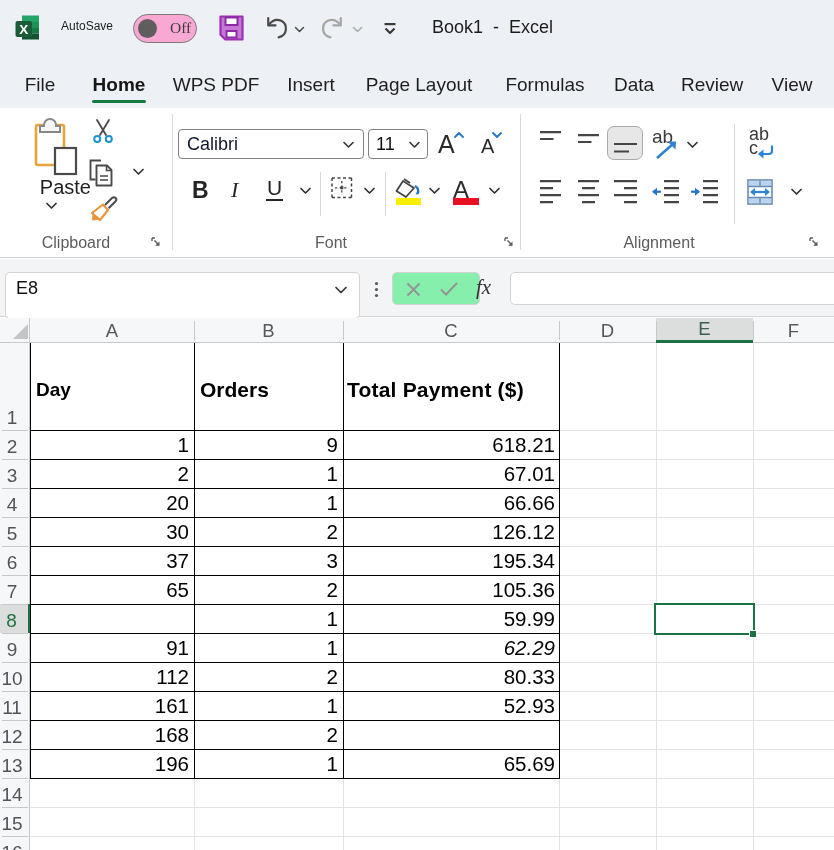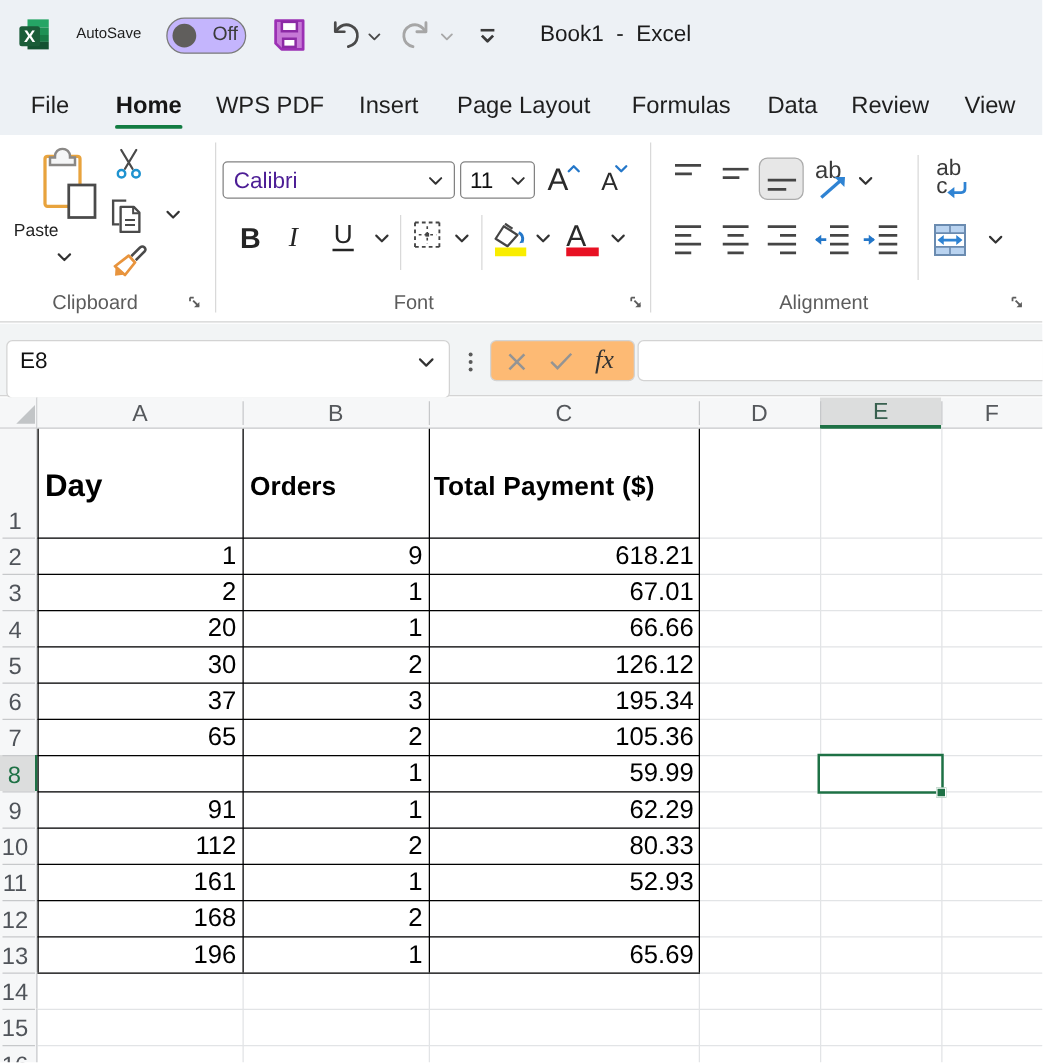--- a/index.html
+++ b/index.html
@@ -31,21 +31,21 @@
 <div class="abs" id="titlebar">
  <svg class="abs" style="left:15px;top:15px" width="25" height="25" viewBox="0 0 25 25">
   <rect x="7" y="0.5" width="17" height="6.5" fill="#25a565"></rect>
   <rect x="7" y="7" width="17" height="6" fill="#1e9155"></rect>
   <rect x="7" y="13" width="17" height="5.5" fill="#177a45"></rect>
   <rect x="7" y="18.5" width="17" height="6" fill="#135231"></rect>
   <rect x="0.5" y="6" width="16.5" height="16" rx="2" fill="#1a5c38"></rect>
   <text x="8.7" y="18.6" font-size="13.5" font-weight="bold" fill="#fff" text-anchor="middle" font-family="Liberation Sans">X</text>
  </svg>
  <div class="abs" style="left:61px;top:19px;font-size:12px;color:#1d1d1d;">AutoSave</div>
- <div class="abs" style="left:133px;top:14px;width:64px;height:29px;background:#c4b5fd;border:1.6px solid #7a7a7a;border-radius:15px;">
+ <div class="abs" style="left:133px;top:14px;width:64px;height:29px;background:#f9a8d4;border:1.6px solid #7a7a7a;border-radius:15px;font-family:Liberation Serif, serif;">
    <div class="abs" style="left:4px;top:3.5px;width:19px;height:19px;border-radius:50%;background:#605e5c;"></div>
    <div class="abs" style="left:36px;top:3.5px;font-size:15.5px;color:#3b3b3b;">Off</div>
  </div>
  <svg class="abs" style="left:219px;top:15px" width="25" height="26" viewBox="0 0 25 26">
   <path d="M1.5 1.5 h22 v23 h-17.2 l-4.8-4.8 z" fill="#c678d6" stroke="#9b30b4" stroke-width="2.2" stroke-linejoin="round"></path>
   <rect x="6.5" y="2.5" width="12" height="7.5" fill="#fff" stroke="#8c2aa5" stroke-width="2"></rect>
   <rect x="7.5" y="16" width="10" height="6.5" fill="#fff" stroke="#8c2aa5" stroke-width="2"></rect>
  </svg>
  <svg class="abs" style="left:262px;top:15px" width="27" height="26" viewBox="0 0 26 25">
   <path d="M6 3 L6 10 L13 10" fill="none" stroke="#4a4a4a" stroke-width="2.1" stroke-linecap="round" stroke-linejoin="round"></path>
@@ -78,21 +78,21 @@
  <div class="tab" style="left:681px;width:62px;">Review</div>
  <div class="tab" style="left:768px;width:48px;">View</div>
 </div>
 <div class="abs" id="ribbon">
 
  <svg class="abs" style="left:32px;top:10px" width="48" height="58" viewBox="0 0 48 58">
   <rect x="4" y="7" width="28" height="40" rx="2" fill="none" stroke="#e8a33d" stroke-width="2.6"></rect>
   <path d="M12 8 v-1 a6 6 0 0 1 12 0 v1 h4 v6 h-20 v-6 z" fill="#f5f6f7" stroke="#8a8886" stroke-width="2"></path>
   <rect x="23" y="30" width="21" height="26" fill="#fff" stroke="#4a4a4a" stroke-width="2.2"></rect>
  </svg>
- <div class="abs" style="left:11px;top:68px;width:80px;text-align:left;font-size:14px;color:#1f1f1f;">Paste</div>
+ <div class="abs" style="left:11px;top:68px;width:80px;text-align:right;font-size:20px;color:#1f1f1f;">Paste</div>
  <svg class="abs" style="left:45px;top:94px" width="13" height="8" viewBox="0 0 13 8">
         <path d="M2 1.5 L6.5 6 L11 1.5" fill="none" stroke="#333" stroke-width="1.7" stroke-linecap="round" stroke-linejoin="round"></path>
       </svg>
  <svg class="abs" style="left:93px;top:11px" width="20" height="26" viewBox="0 0 20 26">
   <path d="M4 1 L13 16 M16 1 L7 16" stroke="#4a4a4a" stroke-width="1.8" stroke-linecap="round"></path>
   <circle cx="4.2" cy="20" r="3" fill="none" stroke="#1f93d0" stroke-width="2"></circle>
   <circle cx="15.8" cy="20" r="3" fill="none" stroke="#1f93d0" stroke-width="2"></circle>
  </svg>
  <svg class="abs" style="left:88px;top:51px" width="30" height="28" viewBox="0 0 30 28">
   <path d="M13 1.5 h-10.5 v19 h5" fill="none" stroke="#4a4a4a" stroke-width="1.9"></path>
@@ -110,21 +110,21 @@
  </svg>
  <div class="glabel" style="left:26px;width:100px;">Clipboard</div>
  <svg class="abs" style="left:150px;top:128px" width="12" height="12" viewBox="0 0 12 12">
         <path d="M2 2 h3 M2 2 v3" stroke="#5c5c5c" stroke-width="1.4" fill="none"></path>
         <path d="M4.5 4.5 L9 9" stroke="#5c5c5c" stroke-width="1.5"></path>
         <path d="M9.5 5.5 v4.3 h-4.3 z" fill="#5c5c5c"></path>
       </svg>
  <div class="gsep" style="left:172px;"></div>
 
  <div class="abs" style="left:178px;top:21px;width:186px;height:30px;border:1px solid #828282;border-radius:4px;background:#fff;">
-   <div class="abs" style="left:8px;top:4px;font-size:18px;color:#4c1d95;">Calibri</div>
+   <div class="abs" style="left:8px;top:4px;font-size:18px;color:#0f172a;">Calibri</div>
    <svg class="abs" style="right:8px;top:11px" width="13" height="8" viewBox="0 0 13 8">
           <path d="M2 1.5 L6.5 6 L11 1.5" fill="none" stroke="#333" stroke-width="1.6" stroke-linecap="round" stroke-linejoin="round"></path>
         </svg>
  </div>
  <div class="abs" style="left:368px;top:21px;width:60px;height:30px;border:1px solid #828282;border-radius:4px;background:#fff;">
    <div class="abs" style="left:7px;top:4px;font-size:18px;color:#101010;">11</div>
    <svg class="abs" style="right:6px;top:11px" width="13" height="8" viewBox="0 0 13 8">
           <path d="M2 1.5 L6.5 6 L11 1.5" fill="none" stroke="#333" stroke-width="1.6" stroke-linecap="round" stroke-linejoin="round"></path>
         </svg>
  </div>
@@ -242,21 +242,21 @@
   <div class="abs" style="left:10px;top:5px;font-size:18px;color:#111;">E8</div>
   <svg class="abs" style="right:11px;top:13px" width="14" height="9" viewBox="0 0 14 9">
           <path d="M2 1.5 L7 6.5 L12 1.5" fill="none" stroke="#333" stroke-width="1.7" stroke-linecap="round" stroke-linejoin="round"></path>
         </svg>
  </div>
  <svg class="abs" style="left:374px;top:22px" width="5" height="17" viewBox="0 0 5 17">
         <circle cx="2.5" cy="2.5" r="1.6" fill="#5a5a5a"></circle>
         <circle cx="2.5" cy="8.5" r="1.6" fill="#5a5a5a"></circle>
         <circle cx="2.5" cy="14.5" r="1.6" fill="#5a5a5a"></circle>
       </svg>
- <div class="fbox" style="left:392px;top:13px;width:116px;height:33px;background:#fdba74;">
+ <div class="fbox" style="left:392px;top:13px;width:88px;height:33px;background:#86efac;">
   <svg class="abs" style="left:12px;top:8px" width="17" height="17" viewBox="0 0 17 17">
           <path d="M2.5 2.5 L14.5 14.5 M14.5 2.5 L2.5 14.5" stroke="#949494" stroke-width="2"></path>
         </svg>
   <svg class="abs" style="left:46px;top:8px" width="20" height="16" viewBox="0 0 20 16">
           <path d="M2 8.5 L7 13.5 L18 2" fill="none" stroke="#949494" stroke-width="2"></path>
         </svg>
   <div class="abs" style="left:83px;top:2px;font-size:21px;font-style:italic;font-family:'Liberation Serif',serif;color:#333;">fx</div>
  </div>
  <div class="fbox" style="left:510px;top:13px;width:330px;height:33px;"></div>
 </div>
@@ -339,21 +339,21 @@
  <div class="abs" style="left:30px;top:199px;width:530px;height:1px;background:#000;"></div>
  <div class="abs" style="left:30px;top:228px;width:530px;height:1px;background:#000;"></div>
  <div class="abs" style="left:30px;top:257px;width:530px;height:1px;background:#000;"></div>
  <div class="abs" style="left:30px;top:286px;width:530px;height:1px;background:#000;"></div>
  <div class="abs" style="left:30px;top:315px;width:530px;height:1px;background:#000;"></div>
  <div class="abs" style="left:30px;top:344px;width:530px;height:1px;background:#000;"></div>
  <div class="abs" style="left:30px;top:373px;width:530px;height:1px;background:#000;"></div>
  <div class="abs" style="left:30px;top:402px;width:530px;height:1px;background:#000;"></div>
  <div class="abs" style="left:30px;top:431px;width:530px;height:1px;background:#000;"></div>
  <div class="abs" style="left:30px;top:460px;width:530px;height:1px;background:#000;"></div>
- <div class="cell bold" style="left:36px;top:25px;width:150px;height:87px;line-height:93px;font-size:25px;">Day</div>
+ <div class="cell bold" style="left:36px;top:25px;width:150px;height:87px;line-height:93px;font-size:19px;">Day</div>
  <div class="cell bold" style="left:347px;top:25px;width:210px;height:87px;line-height:93px;font-size:21px;letter-spacing:0.2px;">Total Payment ($)</div>
  <div class="cell bold" style="left:200px;top:25px;width:140px;height:87px;line-height:93px;font-size:21px;">Orders</div>
  <div class="cell num" style="left:89px;top:112px;width:100px;height:29px;line-height:29px;">1</div>
  <div class="cell num" style="left:238px;top:112px;width:100px;height:29px;line-height:29px;">9</div>
  <div class="cell num" style="left:455px;top:112px;width:100px;height:29px;line-height:29px;">618.21</div>
  <div class="cell num" style="left:89px;top:141px;width:100px;height:29px;line-height:29px;">2</div>
  <div class="cell num" style="left:238px;top:141px;width:100px;height:29px;line-height:29px;">1</div>
  <div class="cell num" style="left:455px;top:141px;width:100px;height:29px;line-height:29px;">67.01</div>
  <div class="cell num" style="left:89px;top:170px;width:100px;height:29px;line-height:29px;">20</div>
  <div class="cell num" style="left:238px;top:170px;width:100px;height:29px;line-height:29px;">1</div>
@@ -364,21 +364,21 @@
  <div class="cell num" style="left:89px;top:228px;width:100px;height:29px;line-height:29px;">37</div>
  <div class="cell num" style="left:238px;top:228px;width:100px;height:29px;line-height:29px;">3</div>
  <div class="cell num" style="left:455px;top:228px;width:100px;height:29px;line-height:29px;">195.34</div>
  <div class="cell num" style="left:89px;top:257px;width:100px;height:29px;line-height:29px;">65</div>
  <div class="cell num" style="left:238px;top:257px;width:100px;height:29px;line-height:29px;">2</div>
  <div class="cell num" style="left:455px;top:257px;width:100px;height:29px;line-height:29px;">105.36</div>
  <div class="cell num" style="left:238px;top:286px;width:100px;height:29px;line-height:29px;">1</div>
  <div class="cell num" style="left:455px;top:286px;width:100px;height:29px;line-height:29px;">59.99</div>
  <div class="cell num" style="left:89px;top:315px;width:100px;height:29px;line-height:29px;">91</div>
  <div class="cell num" style="left:238px;top:315px;width:100px;height:29px;line-height:29px;">1</div>
- <div class="cell num" style="left:455px;top:315px;width:100px;height:29px;line-height:29px;">62.29</div>
+ <div class="cell num" style="left:455px;top:315px;width:100px;height:29px;line-height:29px;font-style:italic;">62.29</div>
  <div class="cell num" style="left:89px;top:344px;width:100px;height:29px;line-height:29px;">112</div>
  <div class="cell num" style="left:238px;top:344px;width:100px;height:29px;line-height:29px;">2</div>
  <div class="cell num" style="left:455px;top:344px;width:100px;height:29px;line-height:29px;">80.33</div>
  <div class="cell num" style="left:89px;top:373px;width:100px;height:29px;line-height:29px;">161</div>
  <div class="cell num" style="left:238px;top:373px;width:100px;height:29px;line-height:29px;">1</div>
  <div class="cell num" style="left:455px;top:373px;width:100px;height:29px;line-height:29px;">52.93</div>
  <div class="cell num" style="left:89px;top:402px;width:100px;height:29px;line-height:29px;">168</div>
  <div class="cell num" style="left:238px;top:402px;width:100px;height:29px;line-height:29px;">2</div>
  <div class="cell num" style="left:89px;top:431px;width:100px;height:29px;line-height:29px;">196</div>
  <div class="cell num" style="left:238px;top:431px;width:100px;height:29px;line-height:29px;">1</div>

